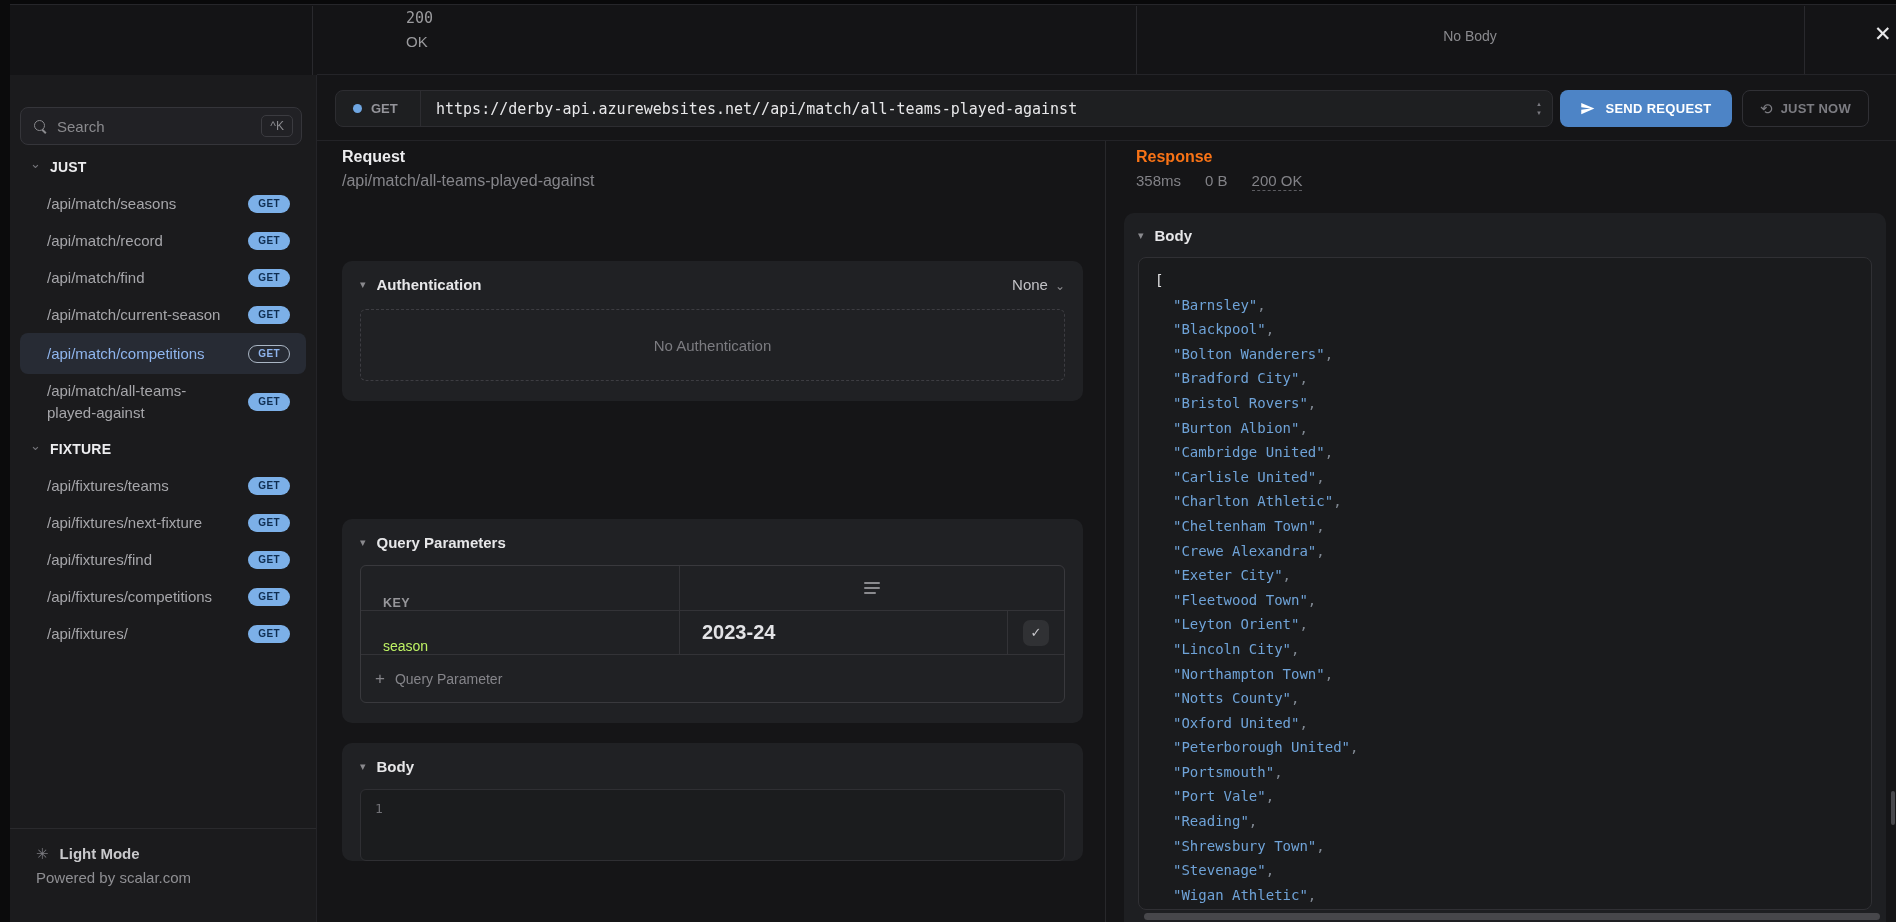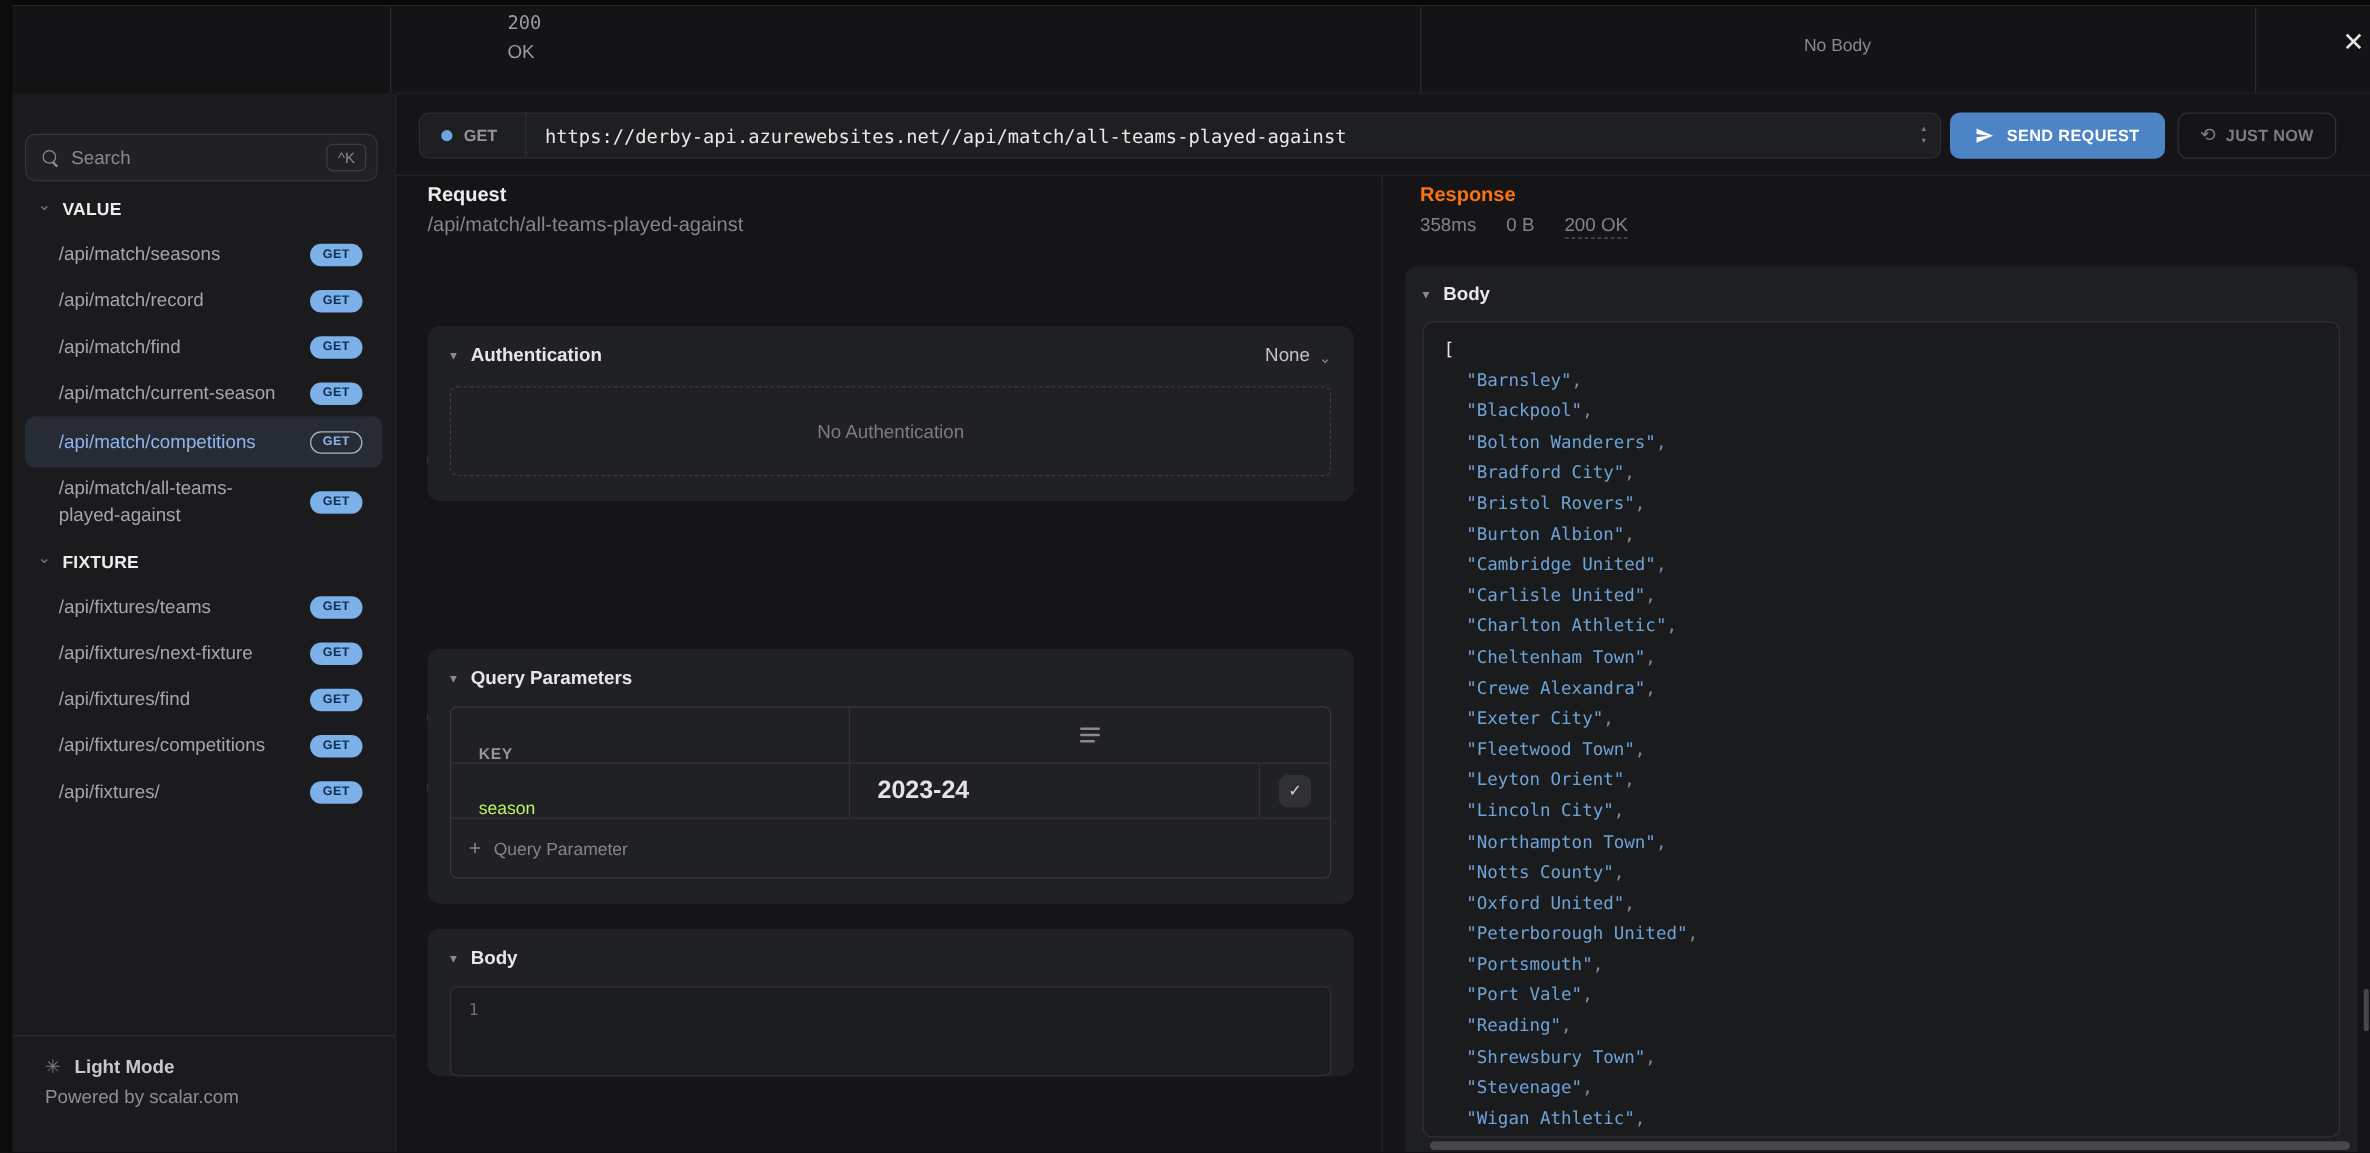--- a/index.html
+++ b/index.html
@@ -167,21 +167,21 @@
   <div class="edge-strip"></div>
   <aside class="sidebar">
     <div class="search-box">
       <span class="mag-icon"></span>
       <span class="search-ph">Search</span>
       <span class="kbd-chip">^K</span>
     </div>
     <nav id="nav">
         <div class="group-head">
           <span class="g-chev">⌄</span>
-          <span class="g-label">VALUE</span>
+          <span class="g-label">JUST</span>
         </div>
         <div class="nav-item">
           <span class="item-label">/api/match/seasons</span>
           <span class="pill">GET</span>
         </div>
         <div class="nav-item">
           <span class="item-label">/api/match/record</span>
           <span class="pill">GET</span>
         </div>
         <div class="nav-item">

